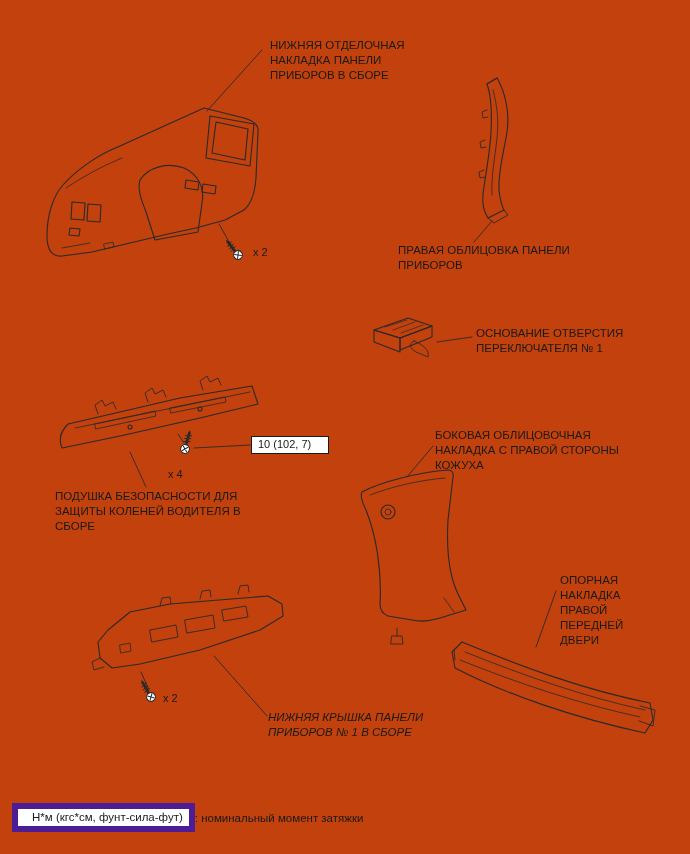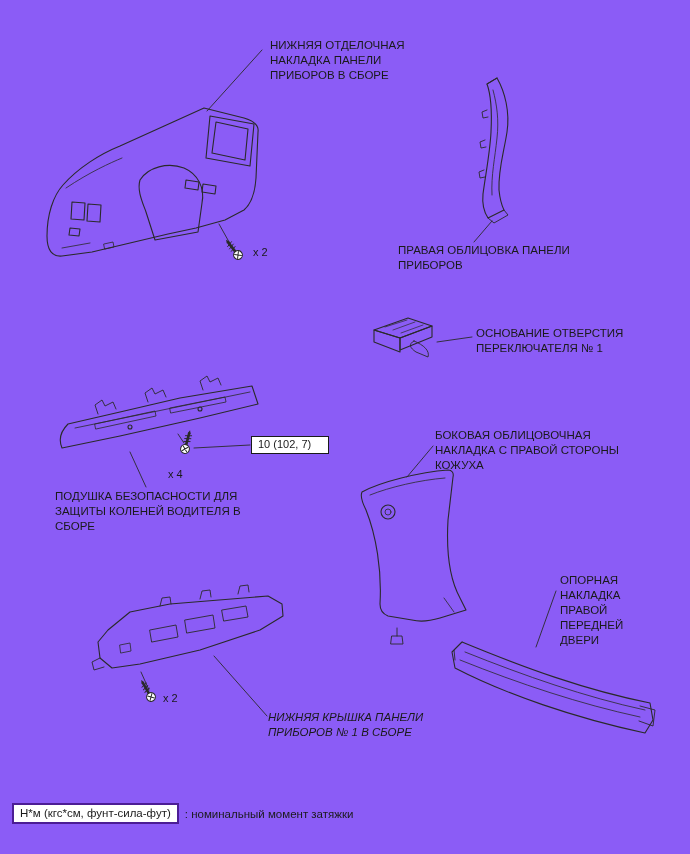--- a/index.html
+++ b/index.html
@@ -1,19 +1,19 @@
 <!DOCTYPE html>
 <html><head>
 <meta charset="utf-8">
 <style>
   html,body { margin:0; padding:0; background:#ffffff; }
   .canvas {
     position:relative;
     width:690px; height:854px;
-    background:#8b5cf6;
+    background:#c2410c;
     font-family:"Liberation Sans", sans-serif;
     color:#1a1a1a;
     overflow:hidden;
   }
   .artwork { position:absolute; left:0; top:0; }
   .label {
     position:absolute;
     font-size:11.5px;
     line-height:15px;
     white-space:pre-line;
@@ -33,25 +33,25 @@
     line-height:13px;
   }
   .legend {
     position:absolute;
     left:12px; top:803px;
     display:flex;
     align-items:center;
     font-size:11.5px;
   }
   .legend-units {
-    border:2px solid #4c1d95;
-    padding:2px 6px 3px 6px;
+    border:6px solid #4c1d95;
+    padding:2px 6px 3px 14px;
     background:#ffffff;
   }
-  .legend-desc { margin-left:6px; }
+  .legend-desc { }
 </style>
 </head>
 <body>
 
 <div class="canvas">
 
   <svg class="artwork" width="690" height="854" viewBox="0 0 690 854">
     <defs>
       <g id="screw">
         <path d="M0,-4 L0,-16" stroke-width="2.6"></path>

